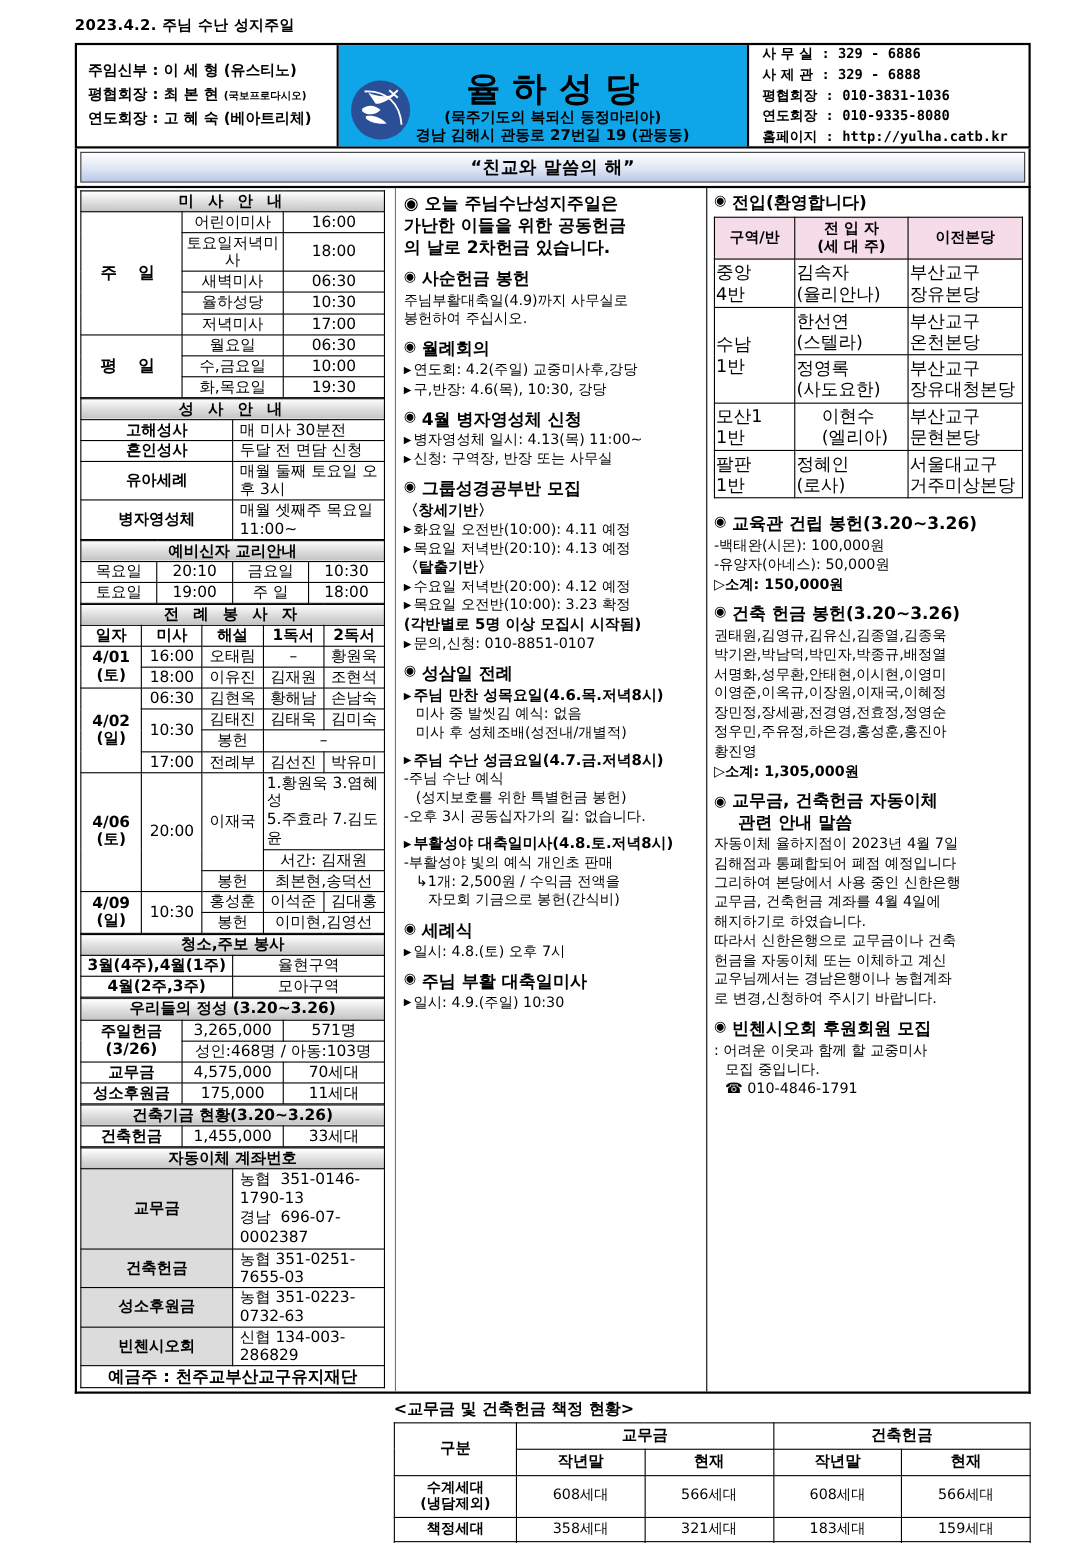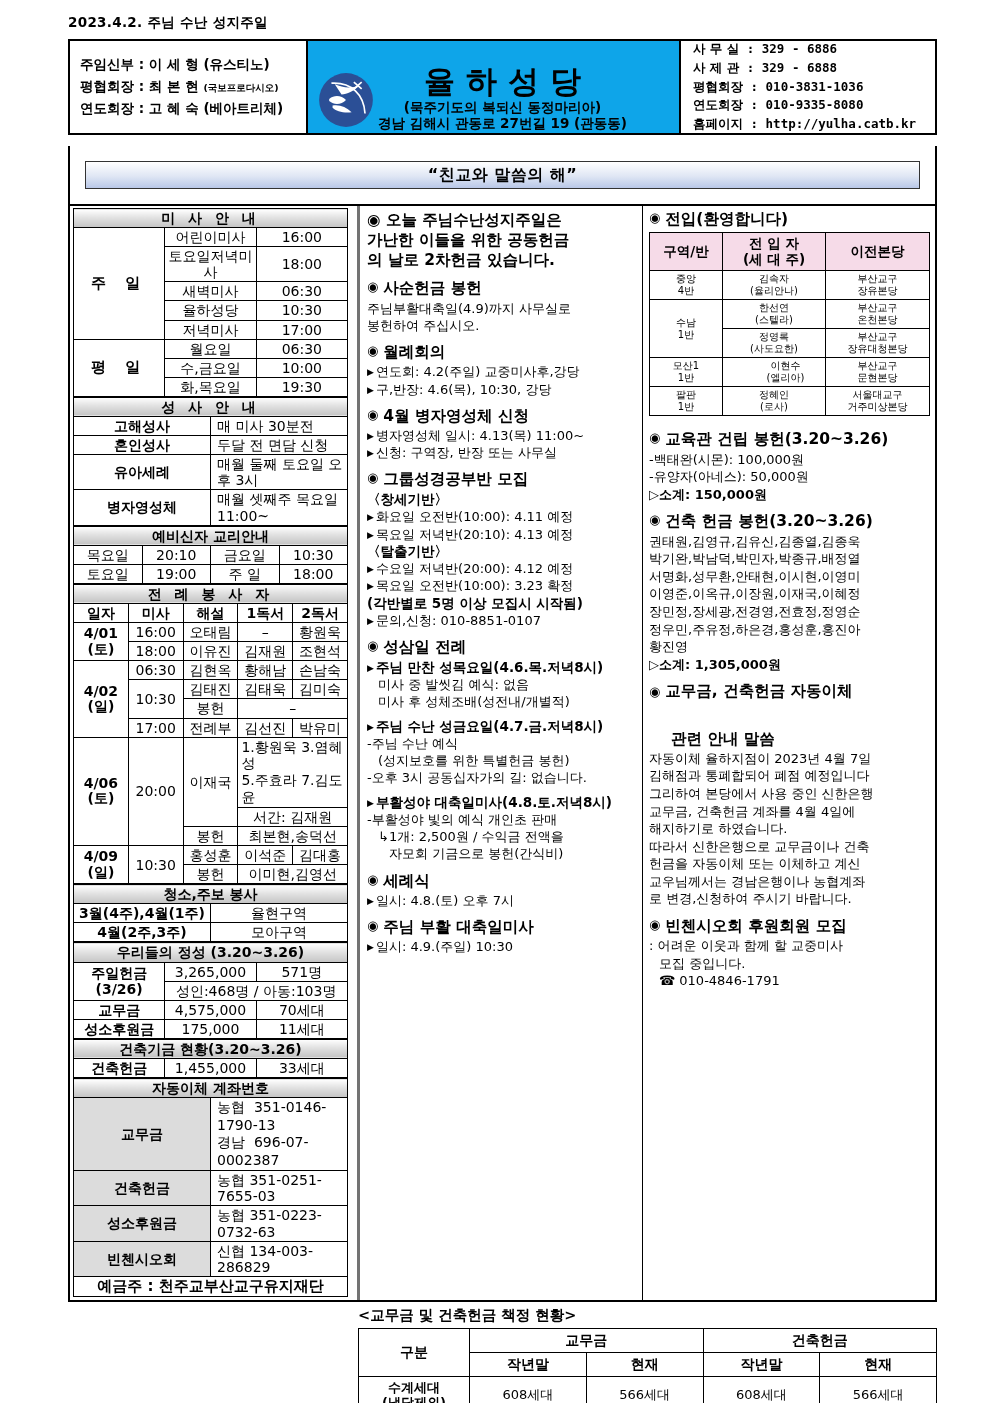--- a/index.html
+++ b/index.html
@@ -22,31 +22,31 @@
   .logo-mark{width:56px;height:56px;flex:0 0 56px;margin-right:4px;}
   .ch-names{display:flex;flex-direction:column;align-items:center;justify-content:center;margin-top:-2px;}
   .ch-name{font-size:31px;font-weight:bold;letter-spacing:11px;line-height:1.08;padding-left:11px;}
   .ch-sub{font-size:13.5px;font-weight:bold;line-height:1.25;}
   .ch-addr{font-size:13.5px;font-weight:bold;line-height:1.3;}
   .mh-right{width:256px;border-left:2px solid #000;display:flex;flex-direction:column;justify-content:center;padding-left:12px;box-sizing:border-box;}
   .mh-right .row{font-size:12.5px;font-weight:bold;line-height:1.5;white-space:nowrap;font-family:"DejaVu Sans Mono","Liberation Mono",monospace;}
   .mh-right .row .lb{font-family:"DejaVu Sans","Liberation Sans",sans-serif;}
 
   
-  .motto-outer{border:2px solid #000;border-top:none;padding:15px;box-sizing:border-box;margin-top:11px;}
+  .motto-outer{border:2px solid #000;border-top:none;padding:3px;box-sizing:border-box;}
   .motto{
     height:26px;border:1px solid #333;
     background:linear-gradient(#ffffff 0%,#dfe6f4 55%,#b9c8e8 100%);
     display:flex;align-items:center;justify-content:center;
     font-size:16px;font-weight:bold;letter-spacing:.5px;
   }
 
   
   .body-box{border:2px solid #000;border-top:none;display:flex;box-sizing:border-box;}
-  .col-l{width:290px;flex:0 0 290px;border-right:3px solid #737373;padding:2px 9px 3px 3px;box-sizing:border-box;}
+  .col-l{width:290px;flex:0 0 290px;border-right:1px solid #737373;padding:2px 9px 3px 3px;box-sizing:border-box;}
   .col-m{width:283px;flex:0 0 283px;border-right:1px solid #000;padding:4px 5px 3px 7px;box-sizing:border-box;}
   .col-r{flex:1;padding:4px 5px 3px 6px;box-sizing:border-box;}
 
   
   table.t{width:100%;border-collapse:collapse;table-layout:fixed;}
   table.t td,table.t th{border:1px solid #000;text-align:center;vertical-align:middle;font-size:14px;padding:1px 2px;line-height:1.15;}
   .secthead{
     background:linear-gradient(#ffffff 0%,#e2e2e2 45%,#c4c4c4 100%);
     font-weight:bold;font-size:16px;letter-spacing:4px;padding:2px 0 3px 0;
   }
@@ -67,21 +67,21 @@
   .big-line{font-size:15.5px;font-weight:bold;line-height:1.3;}
   .note-l{font-size:13px;line-height:1.32;white-space:nowrap;}
   .tri{font-size:9px;vertical-align:1px;margin-right:2px;}
   .note-sub{font-size:13.5px;font-weight:bold;line-height:1.3;}
   .ind{padding-left:11px;}
   .bodytxt{font-size:13px;line-height:1.35;}
 
   
   table.pinkt{width:100%;border-collapse:collapse;table-layout:fixed;margin-top:2px;}
   table.pinkt th{border:1px solid #000;background:#f6dbe8;font-weight:bold;font-size:13.5px;padding:3px 1px;line-height:1.15;}
-  table.pinkt td{border:1px solid #000;text-align:center;font-size:10px;padding:2px 1px;line-height:1.2;}
+  table.pinkt td{border:1px solid #000;text-align:left;font-size:16px;padding:2px 1px;line-height:1.2;}
 
   
   .bottom-wrap{margin-top:4px;}
   .bottom-title{font-size:14.5px;font-weight:bold;margin:2px 0 3px 0;}
   table.bt{width:100%;border-collapse:collapse;table-layout:fixed;}
   table.bt th,table.bt td{border:1px solid #000;text-align:center;font-size:13px;padding:3px 2px;line-height:1.2;}
   table.bt th{font-weight:bold;font-size:14px;}
   .lbl-cell{font-weight:bold;font-size:14px;}
 </style>
 </head>
@@ -555,21 +555,21 @@
         <div class="bodytxt">이영준,이옥규,이장원,이재국,이혜정</div>
         <div class="bodytxt">장민정,장세광,전경영,전효정,정영순</div>
         <div class="bodytxt">정우민,주유정,하은경,홍성훈,홍진아</div>
         <div class="bodytxt">황진영</div>
         <div class="bodytxt bold">▷소계: 1,305,000원</div>
       </div>
 
       <div class="note">
         <div class="note-h" style="display:block;">
           <span class="bullet-o">◉</span><span>교무금, 건축헌금 자동이체</span>
-          <div style="padding-left:22px;margin-top:28px;">관련 안내 말씀</div>
+          <div style="padding-left:22px;">관련 안내 말씀</div>
         </div>
         <div class="bodytxt">자동이체 율하지점이 2023년 4월 7일</div>
         <div class="bodytxt">김해점과 통폐합되어 폐점 예정입니다</div>
         <div class="bodytxt">그리하여 본당에서 사용 중인 신한은행</div>
         <div class="bodytxt">교무금, 건축헌금 계좌를 4월 4일에</div>
         <div class="bodytxt">해지하기로 하였습니다.</div>
         <div class="bodytxt">따라서 신한은행으로 교무금이나 건축</div>
         <div class="bodytxt">헌금을 자동이체 또는 이체하고 계신</div>
         <div class="bodytxt">교우님께서는 경남은행이나 농협계좌</div>
         <div class="bodytxt">로 변경,신청하여 주시기 바랍니다.</div>

